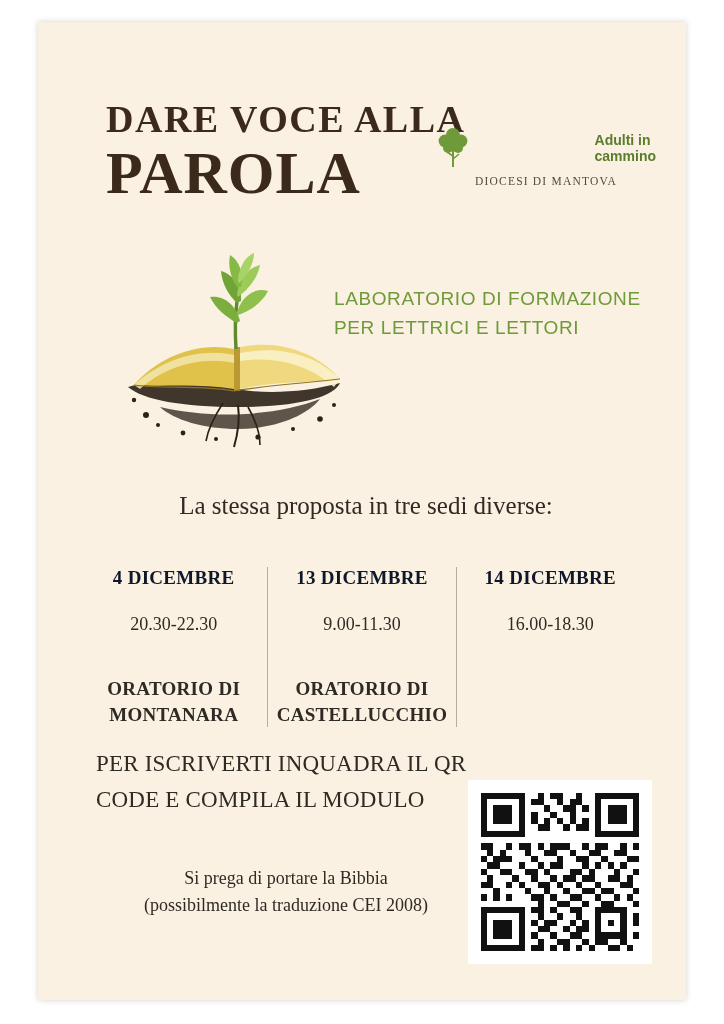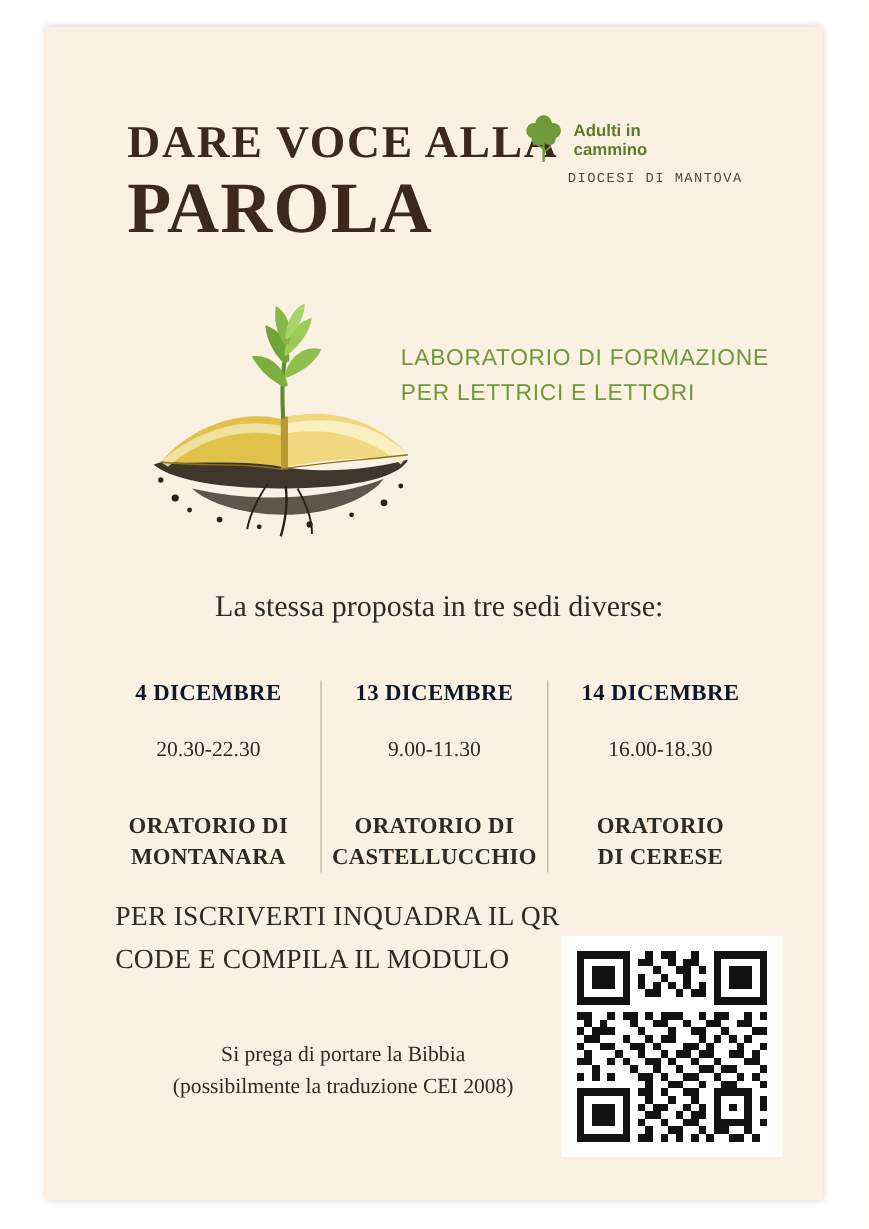--- a/index.html
+++ b/index.html
@@ -53,39 +53,40 @@
   .logo-block {
     position: absolute;
     right: 30px;
     top: 72px;
     width: 220px;
     text-align: center;
   }
   .logo-top {
     display: flex;
     align-items: center;
-    justify-content: flex-start;
+    justify-content: space-between;
     gap: 8px;
+    margin-top: 32px;
   }
   .tree-icon {
     width: 34px;
     height: 44px;
     flex: 0 0 auto;
   }
   .logo-name {
     text-align: left;
     font-family: "Liberation Sans", sans-serif;
     font-weight: bold;
     font-size: 14px;
     color: #5a7d2a;
     line-height: 1.15;
   }
   .logo-diocesi {
     margin-top: 5px;
-    font-family: Liberation Mono, monospace;
+    font-family: Liberation Serif, serif;
     font-size: 11.5px;
     letter-spacing: 1.2px;
     color: #4f4a40;
   }
   .logo-vic {
     margin-top: 6px;
     font-family: "Liberation Serif", serif;
     font-size: 13px;
     color: #7d9b4e;
     line-height: 1.35;
@@ -294,24 +295,20 @@
       <div class="date">13 DICEMBRE</div>
       <div class="time">9.00-11.30</div>
       <div class="place">
         <span>ORATORIO DI</span><br>
         <span>CASTELLUCCHIO</span>
       </div>
     </div>
     <div class="col">
       <div class="date">14 DICEMBRE</div>
       <div class="time">16.00-18.30</div>
-      <div class="place">
-        <span>ORATORIO</span><br>
-        <span>DI CERESE</span>
-      </div>
     </div>
   </div>
 
   <div class="qr-text">
     <div>PER ISCRIVERTI INQUADRA IL QR</div>
     <div>CODE E COMPILA IL MODULO</div>
   </div>
 
   <div class="bible-note">
     <div>Si prega di portare la Bibbia</div>

